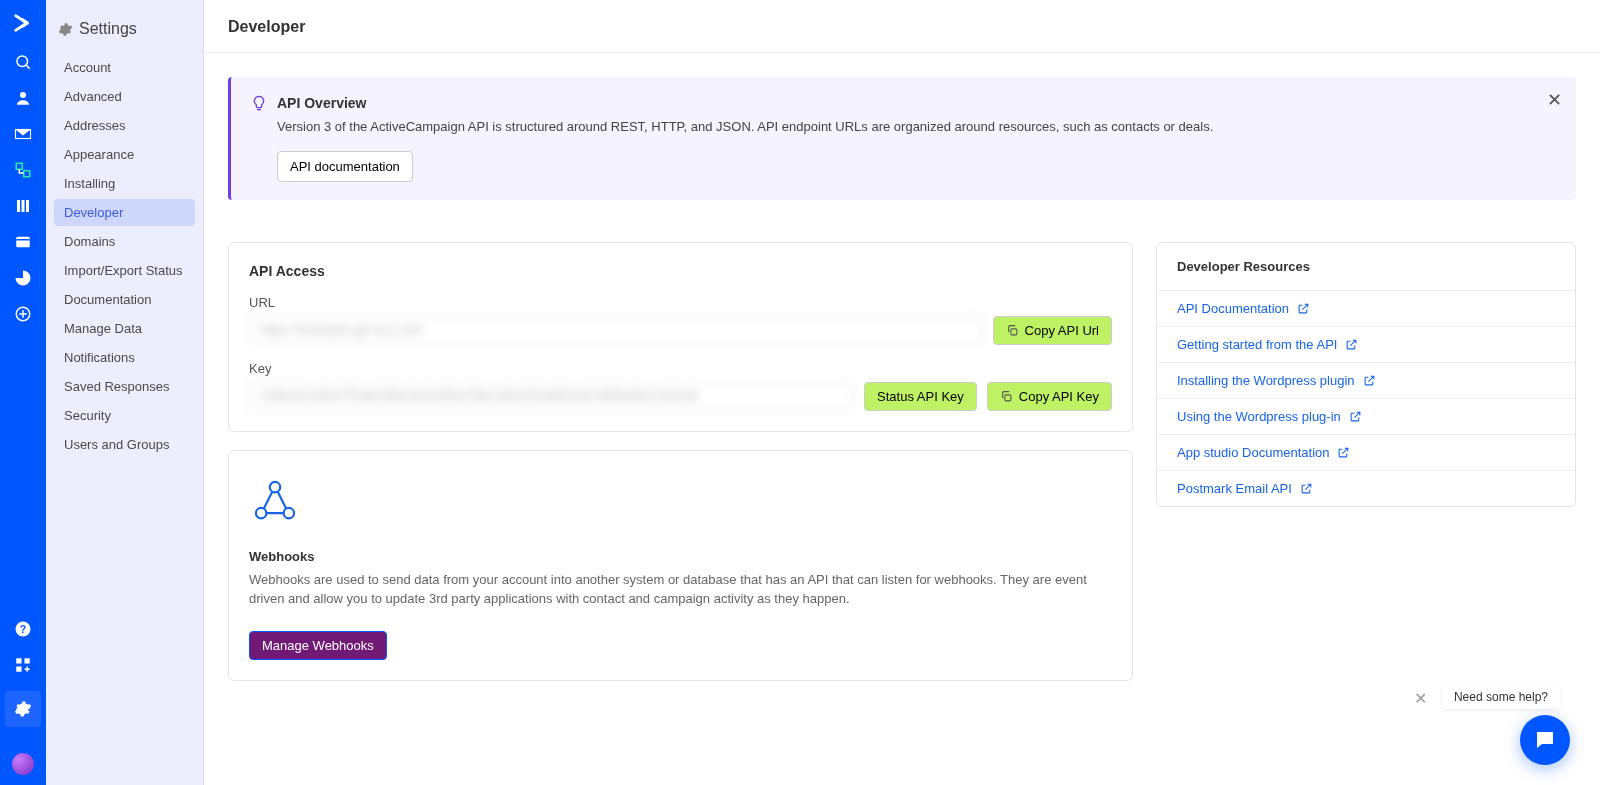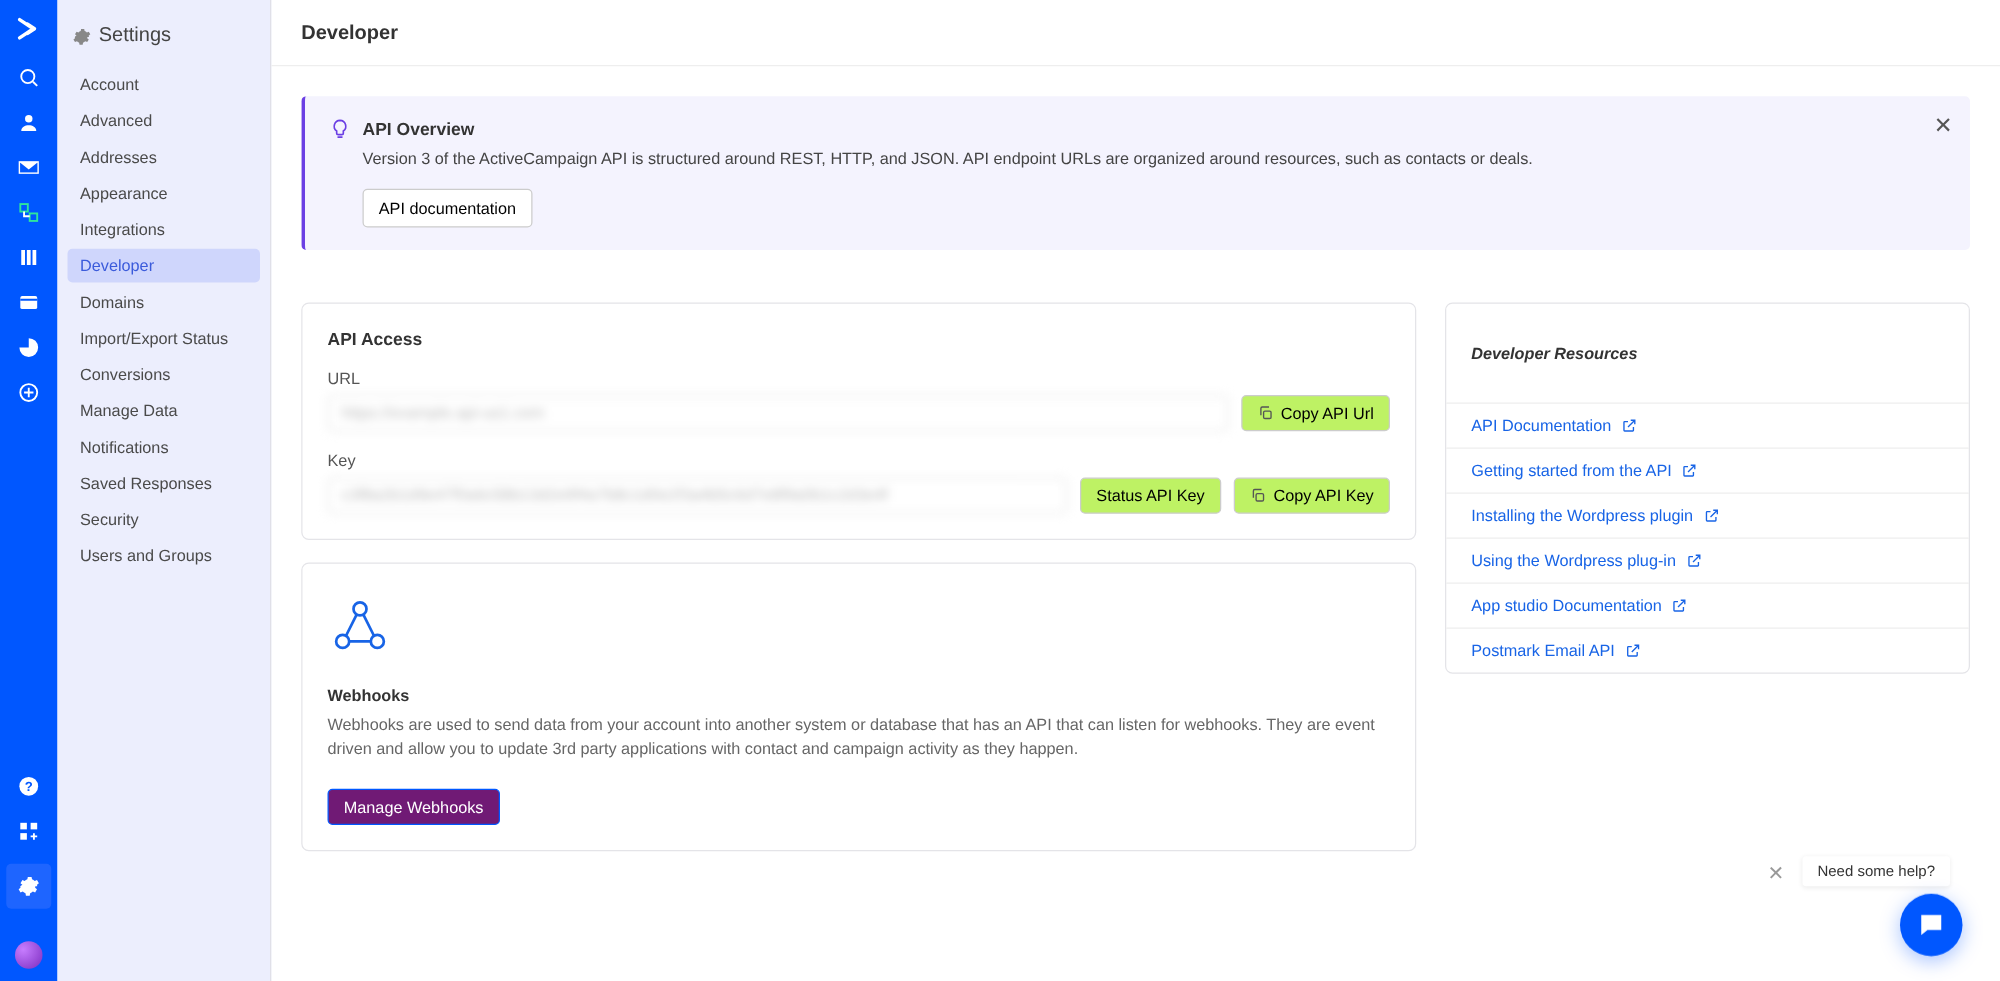--- a/index.html
+++ b/index.html
@@ -39,21 +39,21 @@
 }
 .icon-rail .avatar {
   width: 22px; height: 22px; border-radius: 50%;
   background: radial-gradient(circle at 30% 30%, #c77dff, #7b2cbf);
   margin: 10px 0;
   cursor:pointer;
 }
 
 
 .settings-sidebar {
-  width: 171px;
+  width: 158px;
   background: #ECEEFD;
   border-right: 1px solid #e0e0e8;
   padding-top: 14px;
 }
 .settings-header {
   display:flex;align-items:center;
   padding: 6px 12px 16px 12px;
   color: #444; font-size: 16px; font-weight: 500;
 }
 .settings-header svg { margin-right: 6px; }
@@ -145,21 +145,21 @@
 
 
 .webhooks-card { display:flex; gap:22px; align-items:flex-start;flex-direction:column;}
 .webhooks-icon { width:52px;height:52px;flex-shrink:0; margin-top: 4px;}
 .webhooks-text { flex:1; }
 .webhooks-title { font-weight:600; margin-bottom:6px; }
 .webhooks-desc { color:#666; line-height:1.5; font-size:13px; }
 
 
 .resources-card { padding:0; }
-.resources-title { padding:32px 20px; border-bottom:1px solid #eee; font-weight:600;font-style:italic; }
+.resources-title { padding:16px 20px; border-bottom:1px solid #eee; font-weight:600; }
 .resource-item {
   padding: 10px 20px;
   border-bottom:1px solid #eee;
   color:#1864E6;
   cursor:pointer;font-size:13px;
   display:flex;align-items:center;gap:8px;
 }
 .resource-item:last-child { border-bottom:none; }
 
 
@@ -266,25 +266,25 @@
     <svg width="15" height="15" viewBox="0 0 24 24" fill="#888">
         <path d="M12 8a4 4 0 100 8 4 4 0 000-8zm9 4a7.5 7.5 0 00-.2-1.7l2-1.6-2-3.4-2.4 1a7.4 7.4 0 00-2.9-1.7L15 2h-4l-.5 2.6a7.4 7.4 0 00-2.9 1.7l-2.4-1-2 3.4 2 1.6A7.5 7.5 0 003 12c0 .6.1 1.1.2 1.7l-2 1.6 2 3.4 2.4-1c.9.7 1.9 1.3 2.9 1.7L9 22h4l.5-2.6c1-.4 2-1 2.9-1.7l2.4 1 2-3.4-2-1.6c.1-.6.2-1.1.2-1.7z"></path>
       </svg>
     <span>Settings</span>
   </div>
   <div class="settings-nav" id="settings-nav">
       <div class="settings-nav-item">Account</div>
       <div class="settings-nav-item">Advanced</div>
       <div class="settings-nav-item">Addresses</div>
       <div class="settings-nav-item">Appearance</div>
-      <div class="settings-nav-item">Integrations</div>
+      <div class="settings-nav-item">Installing</div>
       <div class="settings-nav-item active">Developer</div>
       <div class="settings-nav-item">Domains</div>
       <div class="settings-nav-item">Import/Export Status</div>
-      <div class="settings-nav-item">Conversions</div>
+      <div class="settings-nav-item">Documentation</div>
       <div class="settings-nav-item">Manage Data</div>
       <div class="settings-nav-item">Notifications</div>
       <div class="settings-nav-item">Saved Responses</div>
       <div class="settings-nav-item">Security</div>
       <div class="settings-nav-item">Users and Groups</div>
     </div>
 </div>
 
 <div class="main">
   <div class="page-header">Developer</div>

